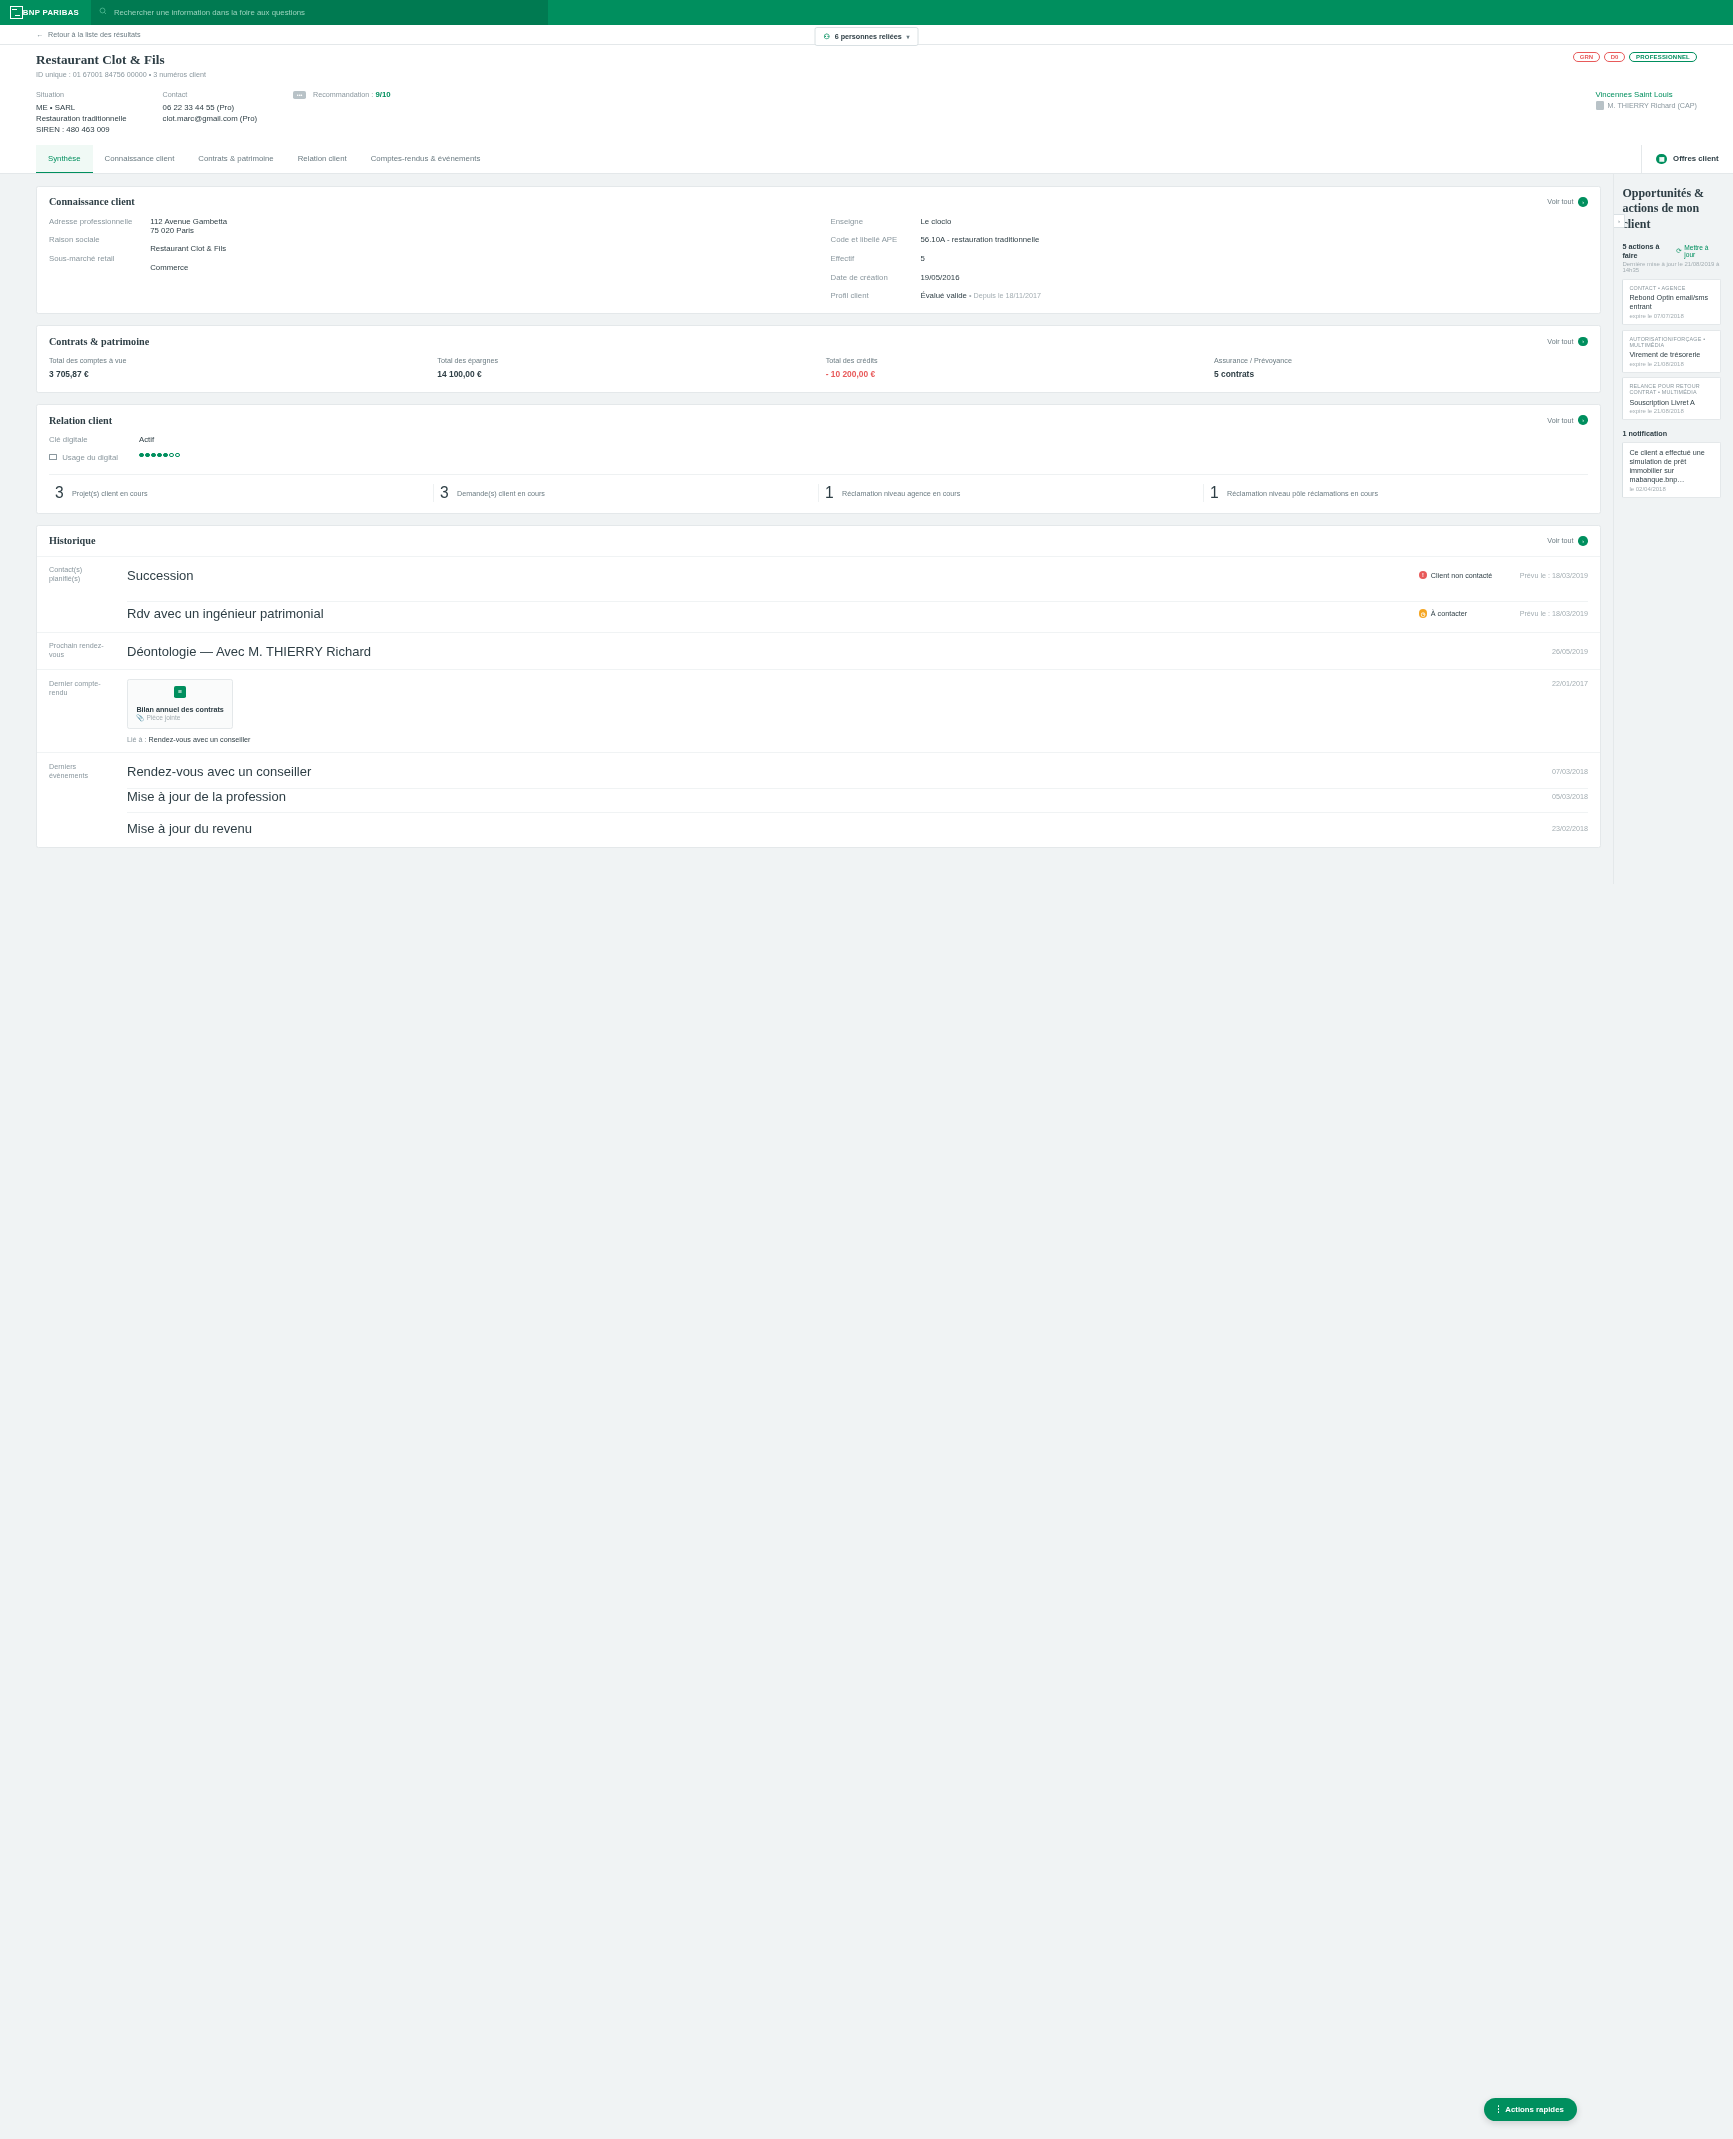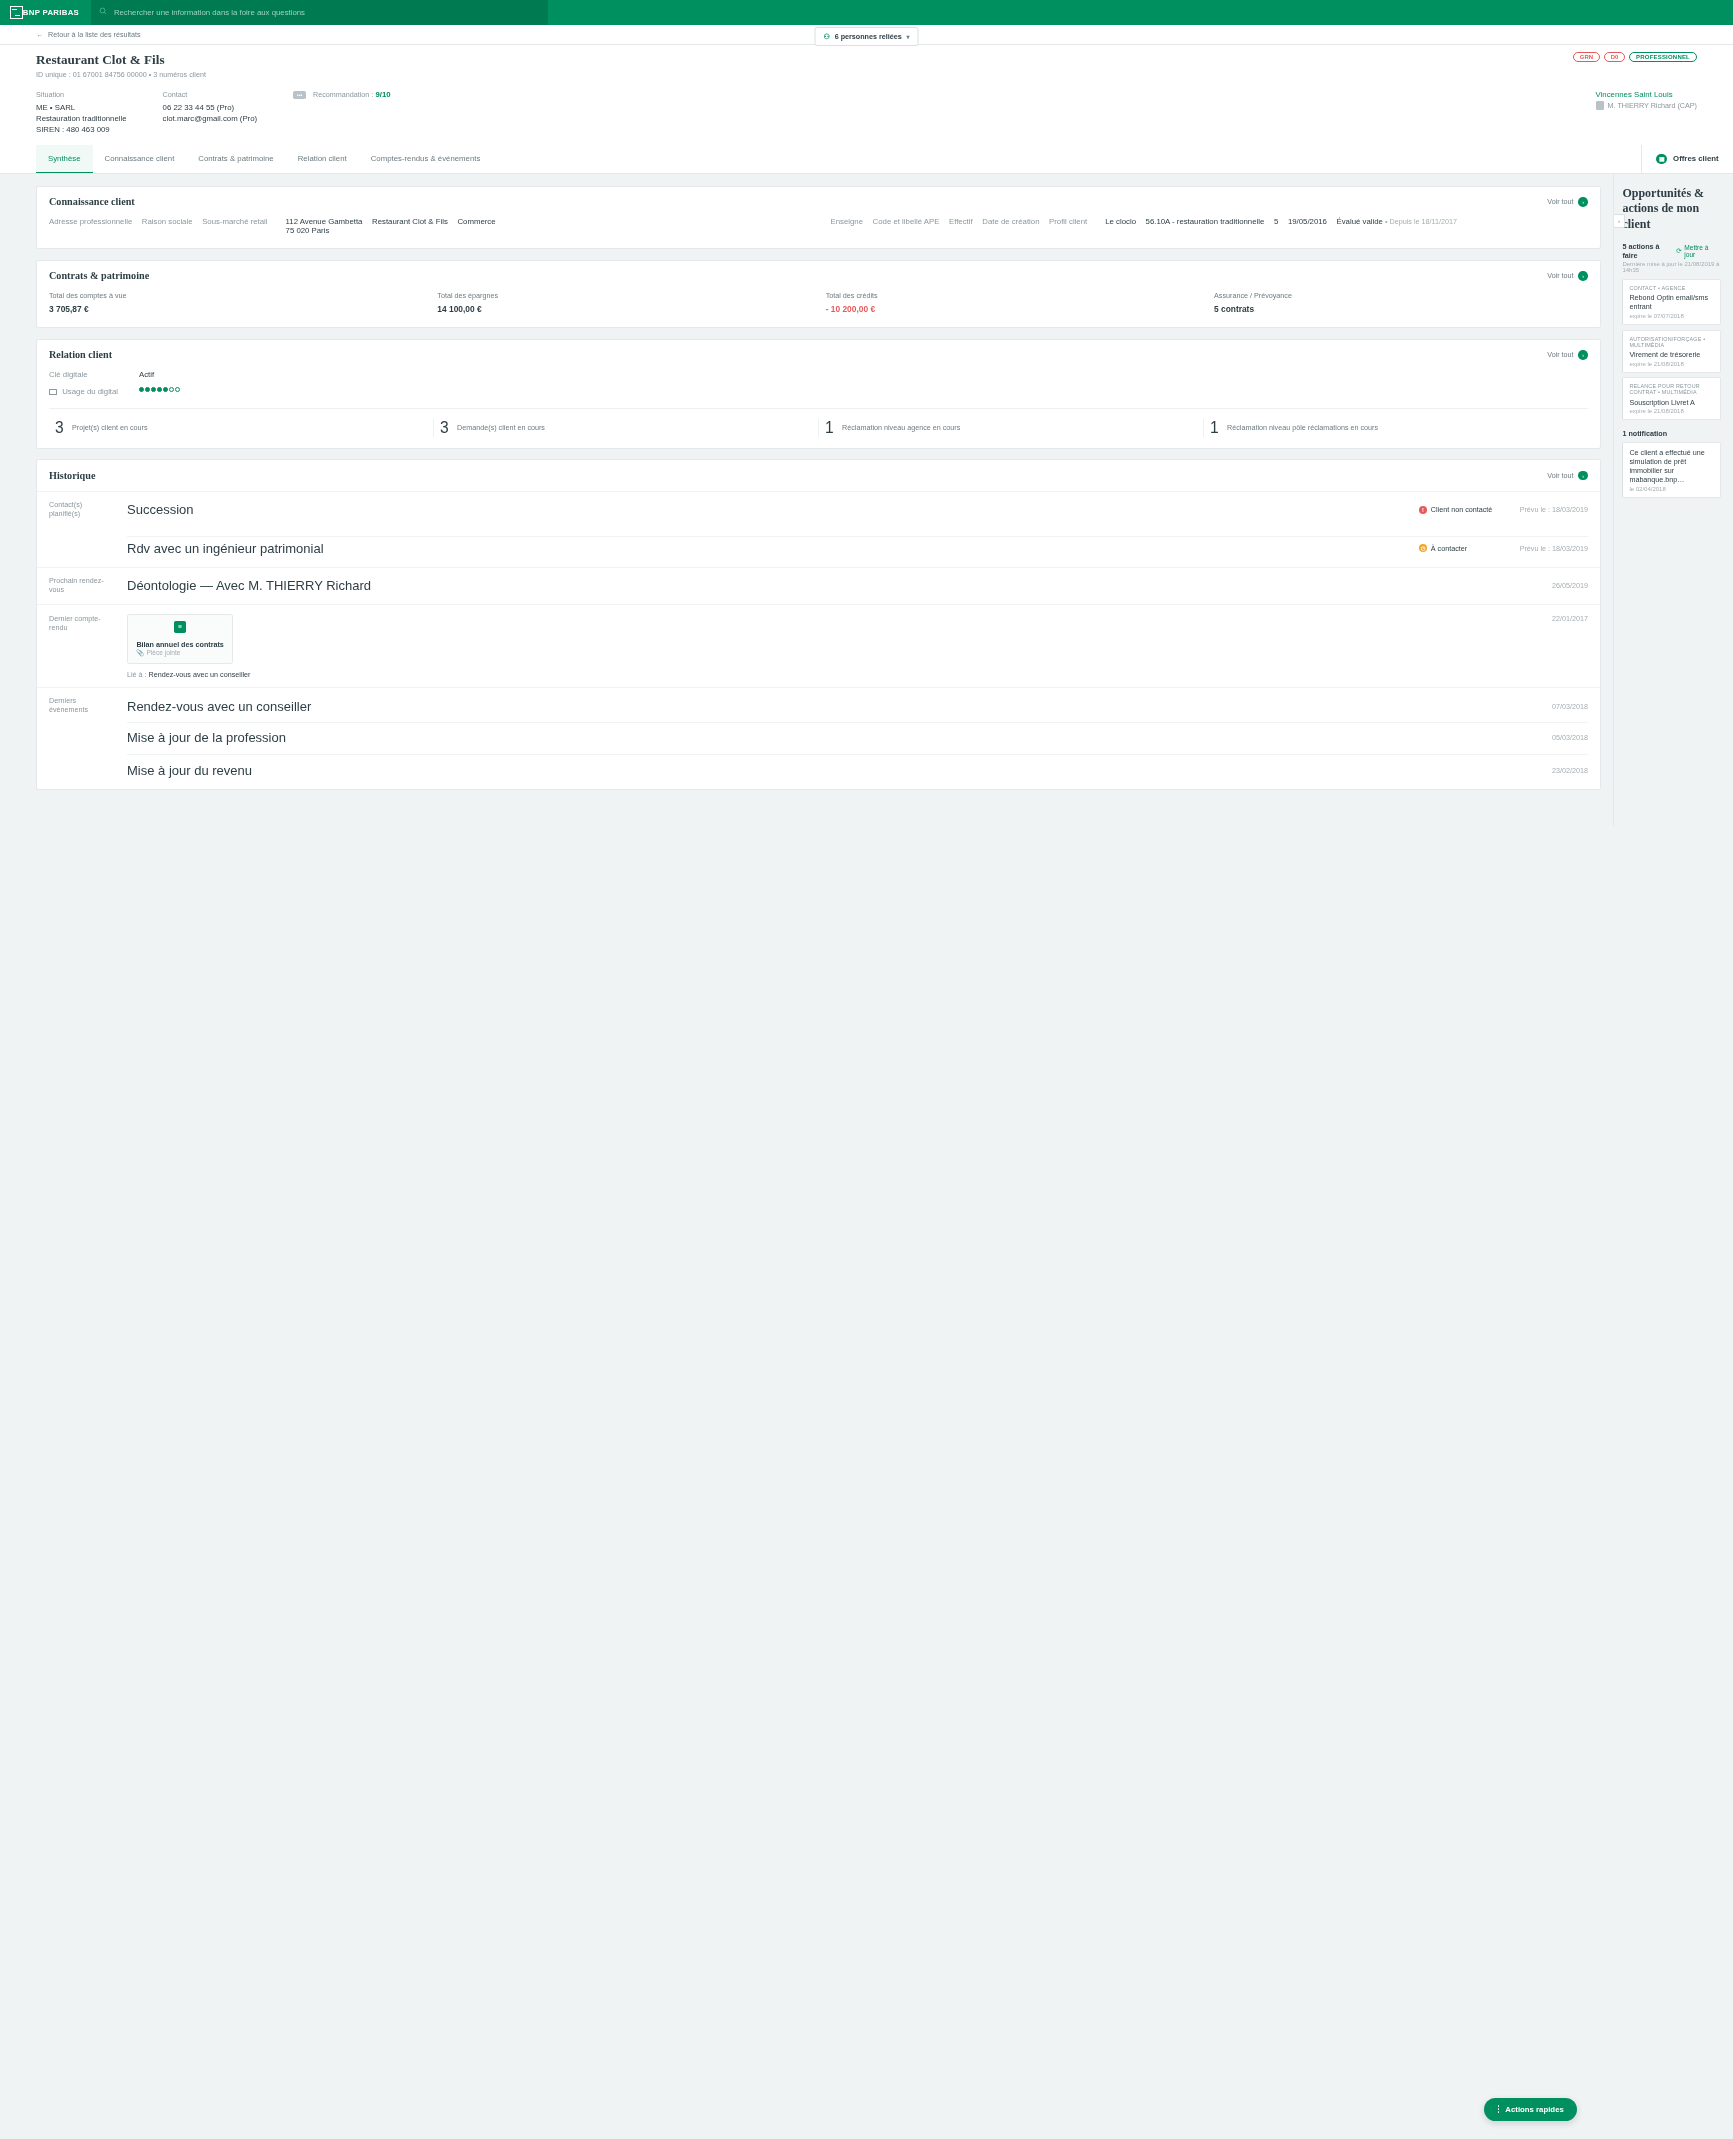--- a/index.html
+++ b/index.html
@@ -53,21 +53,21 @@
 .side-toggle { position: absolute; width: 10.8px; height: 14.4px; background: #fff; border: 0.6px solid #d9e0e3; border-left: none; border-radius: 0 1.8px 1.8px 0; display: flex; align-items: center; justify-content: center; margin-left: -8.4px; margin-top: 28px; font-size: 6px; color: #6b7b82; cursor: pointer; }
 
 .card { background: #fff; border: 0.6px solid #e4e8ea; border-radius: 2.4px; }
 .card-head { display: flex; justify-content: space-between; align-items: center; padding: 9.6px 12px; }
 .card-title { font-size: 10.2px; font-weight: 700; color: #2e3e45; font-family: Georgia, serif; }
 .see-all { display: flex; align-items: center; gap: 4.8px; font-size: 7.2px; color: #6b7b82; cursor: pointer; }
 .see-all-btn { width: 9.6px; height: 9.6px; background: #008f5e; border-radius: 50%; color: #fff; display: flex; align-items: center; justify-content: center; font-size: 5.4px; }
 
 .kc-body { display: flex; padding: 0 12px 13.2px; gap: 24px; }
 .kc-col { display: flex; gap: 18px; flex: 1; }
-.kc-labels, .kc-values { display: flex; flex-direction: row; gap: 9.6px; font-size: 7.8px; }
+.kc-labels, .kc-values { display: flex; flex-direction: column; gap: 9.6px; font-size: 7.8px; }
 .kc-labels { color: #8a979e; min-width: 72px; }
 .kc-values { color: #2e3e45; }
 .muted { color: #a3adb2; font-size: 7.2px; }
 
 .cp-body { display: flex; padding: 0 12px 13.2px; gap: 14.4px; }
 .cp-item { flex: 1; }
 .cp-label { font-size: 7.2px; color: #6b7b82; margin-bottom: 3.6px; }
 .cp-value { font-size: 8.4px; font-weight: 700; color: #2e3e45; }
 .cp-value.neg { color: #e85a5a; }
 
@@ -377,21 +377,21 @@
             <div class="linked"><span class="lbl">Lié à :</span> <span class="val">Rendez-vous avec un conseiller</span></div>
           </div>
         </div>
         <div class="hist-row">
           <div class="hist-label">Derniers évènements</div>
           <div class="hist-content" id="hist-events">
               <div class="hist-item">
                 <div class="hist-main">Rendez-vous avec un conseiller</div>
                 <div class="hist-date">07/03/2018</div>
               </div>
-              <div class="hist-item" style="border-top: 0.6px solid rgb(240, 243, 244); padding-top: 7px; margin-top: 6px;">
+              <div class="hist-item" style="border-top: 0.6px solid rgb(240, 243, 244); padding-top: 0; margin-top: 6px;">
                 <div class="hist-main">Mise à jour de la profession</div>
                 <div class="hist-date">05/03/2018</div>
               </div>
               <div class="hist-item" style="border-top: 0.6px solid rgb(240, 243, 244); padding-top: 8.4px; margin-top: 6px;">
                 <div class="hist-main">Mise à jour du revenu</div>
                 <div class="hist-date">23/02/2018</div>
               </div>
             </div>
         </div>
       </div>

